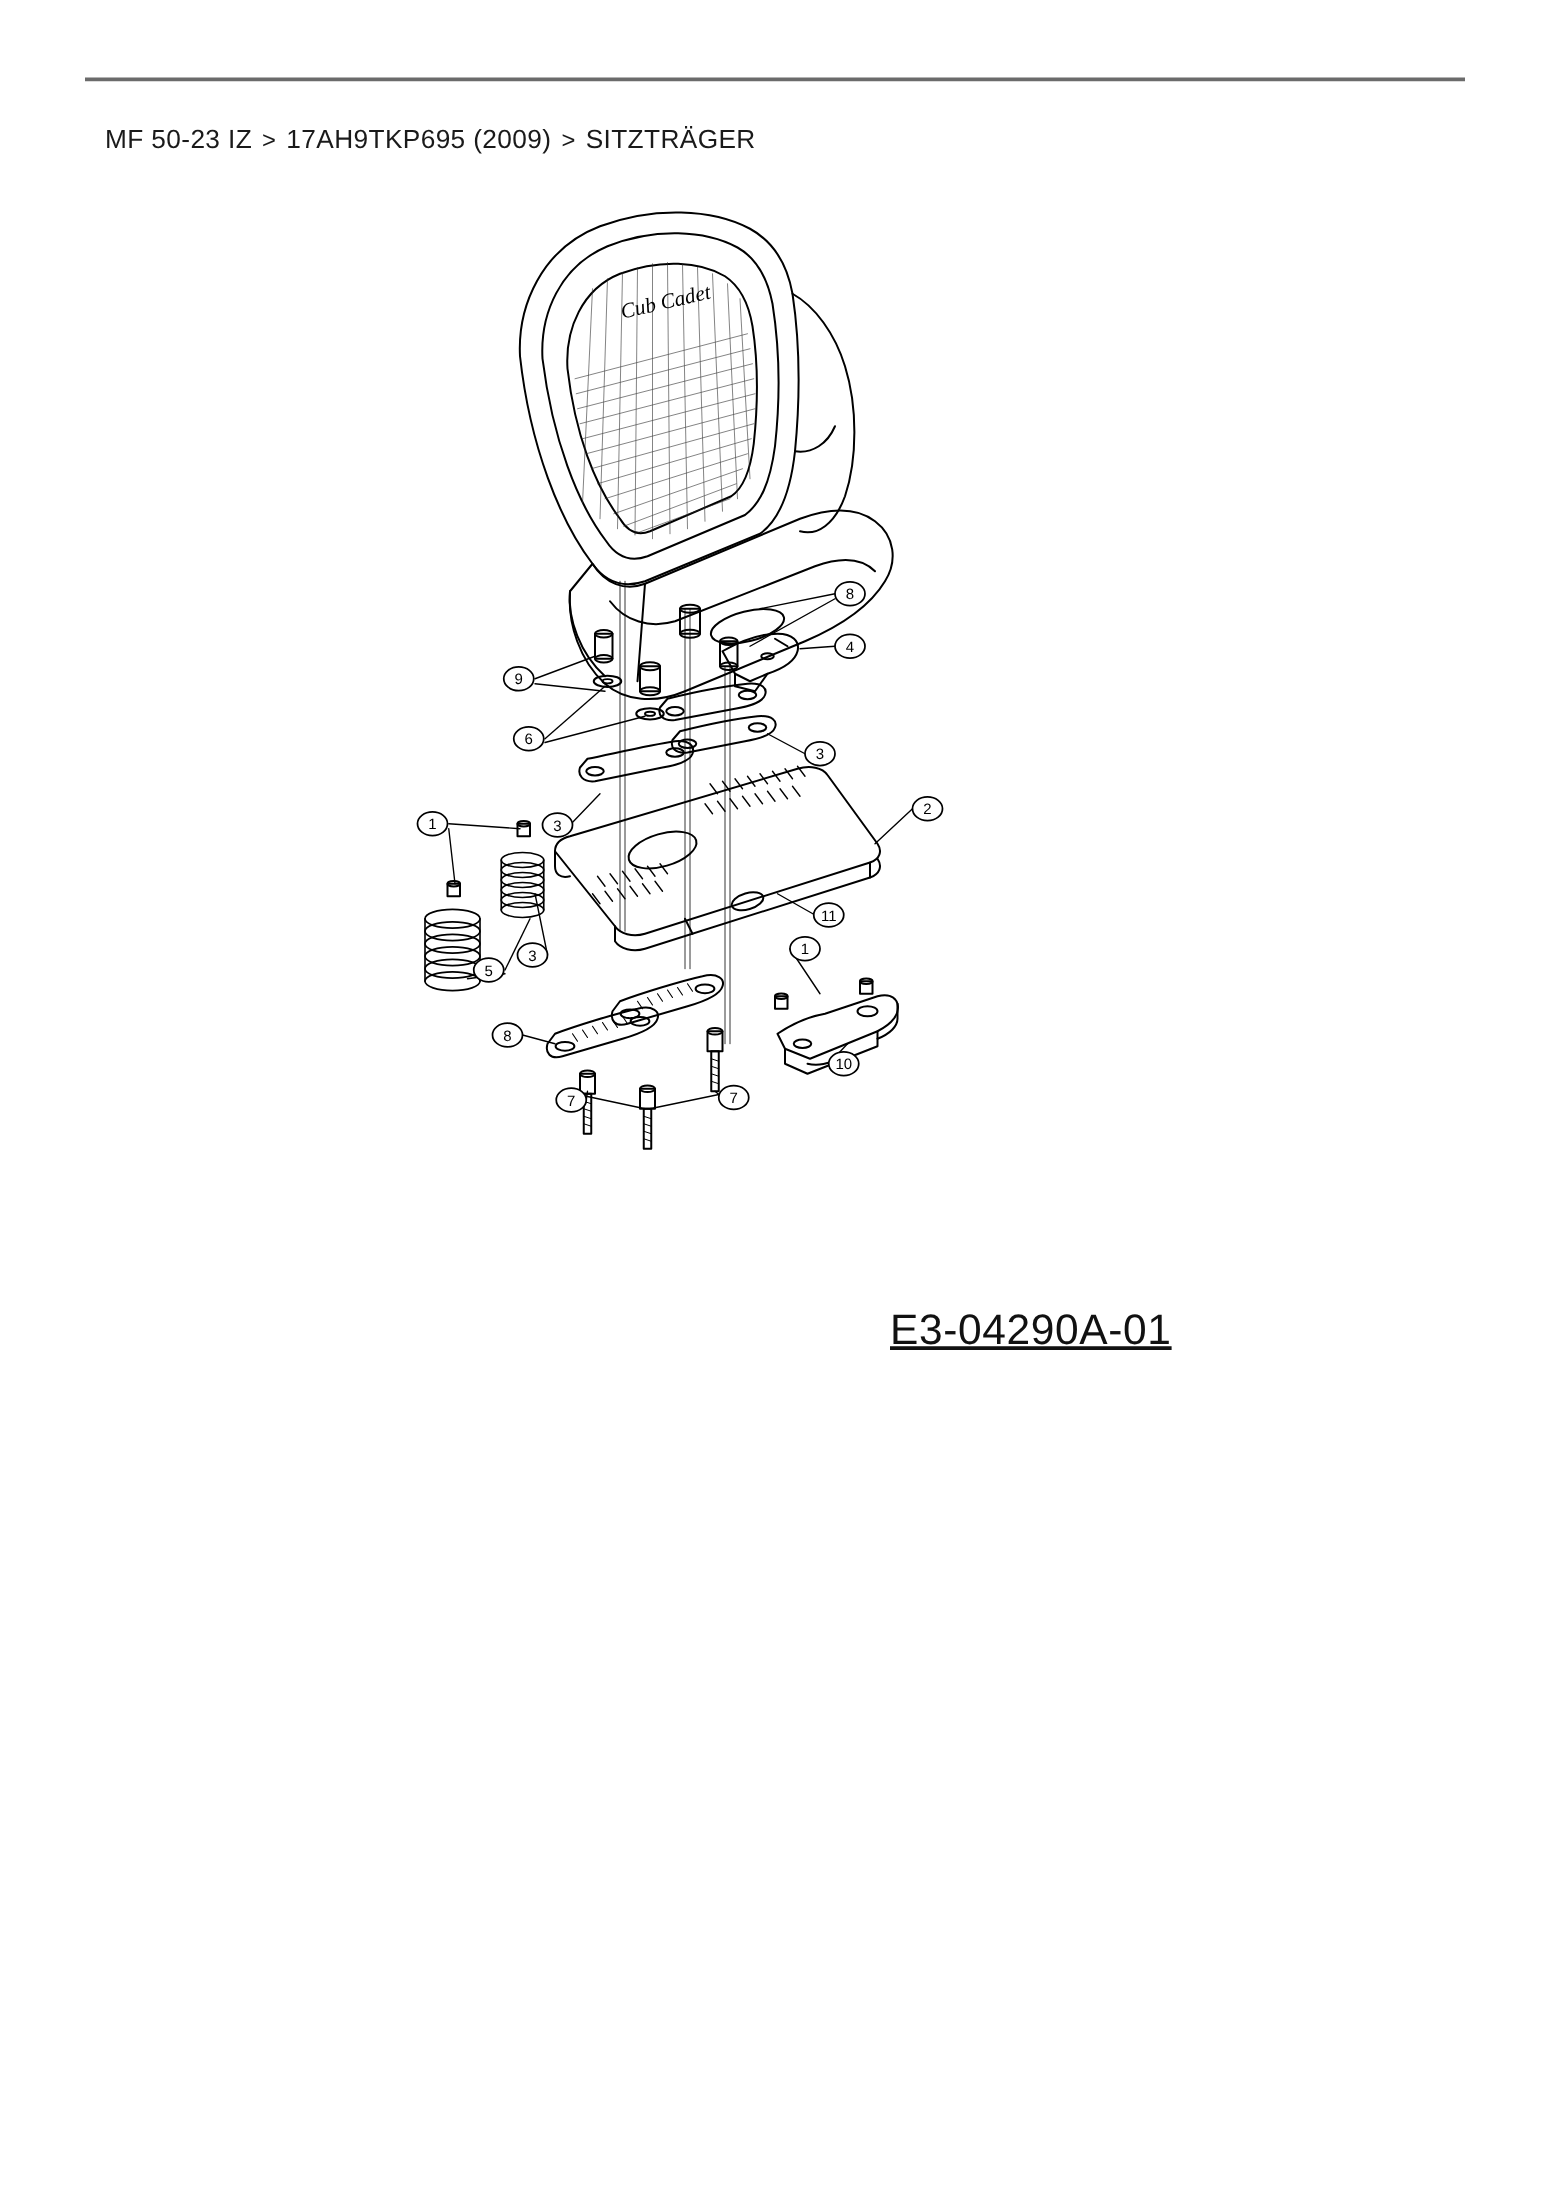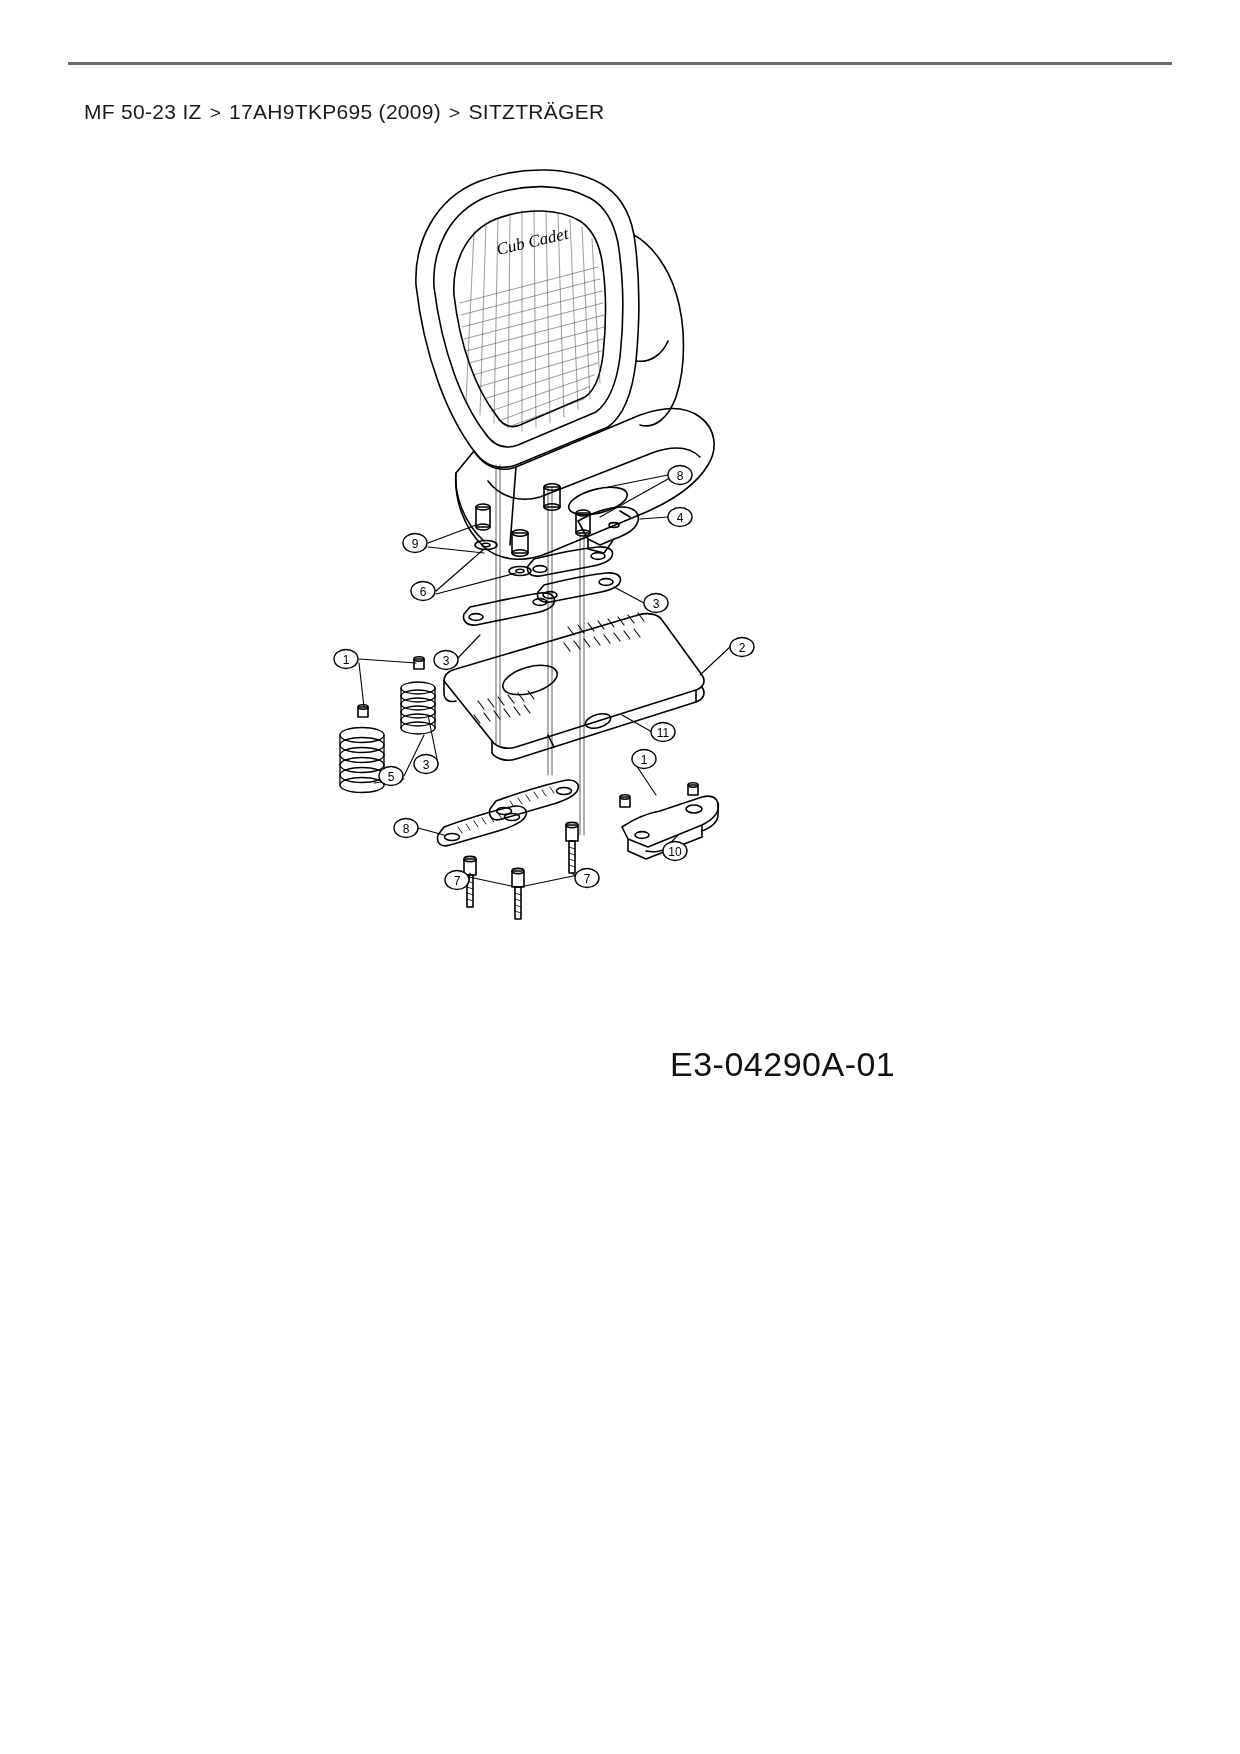--- a/index.html
+++ b/index.html
@@ -48,26 +48,27 @@
     width: 640px;
     height: 840px;
   }
   .diagram-wrap svg {
     display: block;
     width: 640px;
     height: 840px;
   }
   .drawing-code {
     position: absolute;
-    left: 670px;
+    left: 712px;
     top: 1045px;
     font-family: "Liberation Sans", sans-serif;
     font-size: 34px;
     letter-spacing: 0.5px;
     color: #111;
+    text-decoration: underline;
   }
 </style>
 </head>
 <body>
 
 <div class="page">
 
   <div class="top-rule"></div>
 
   <div class="breadcrumb">

